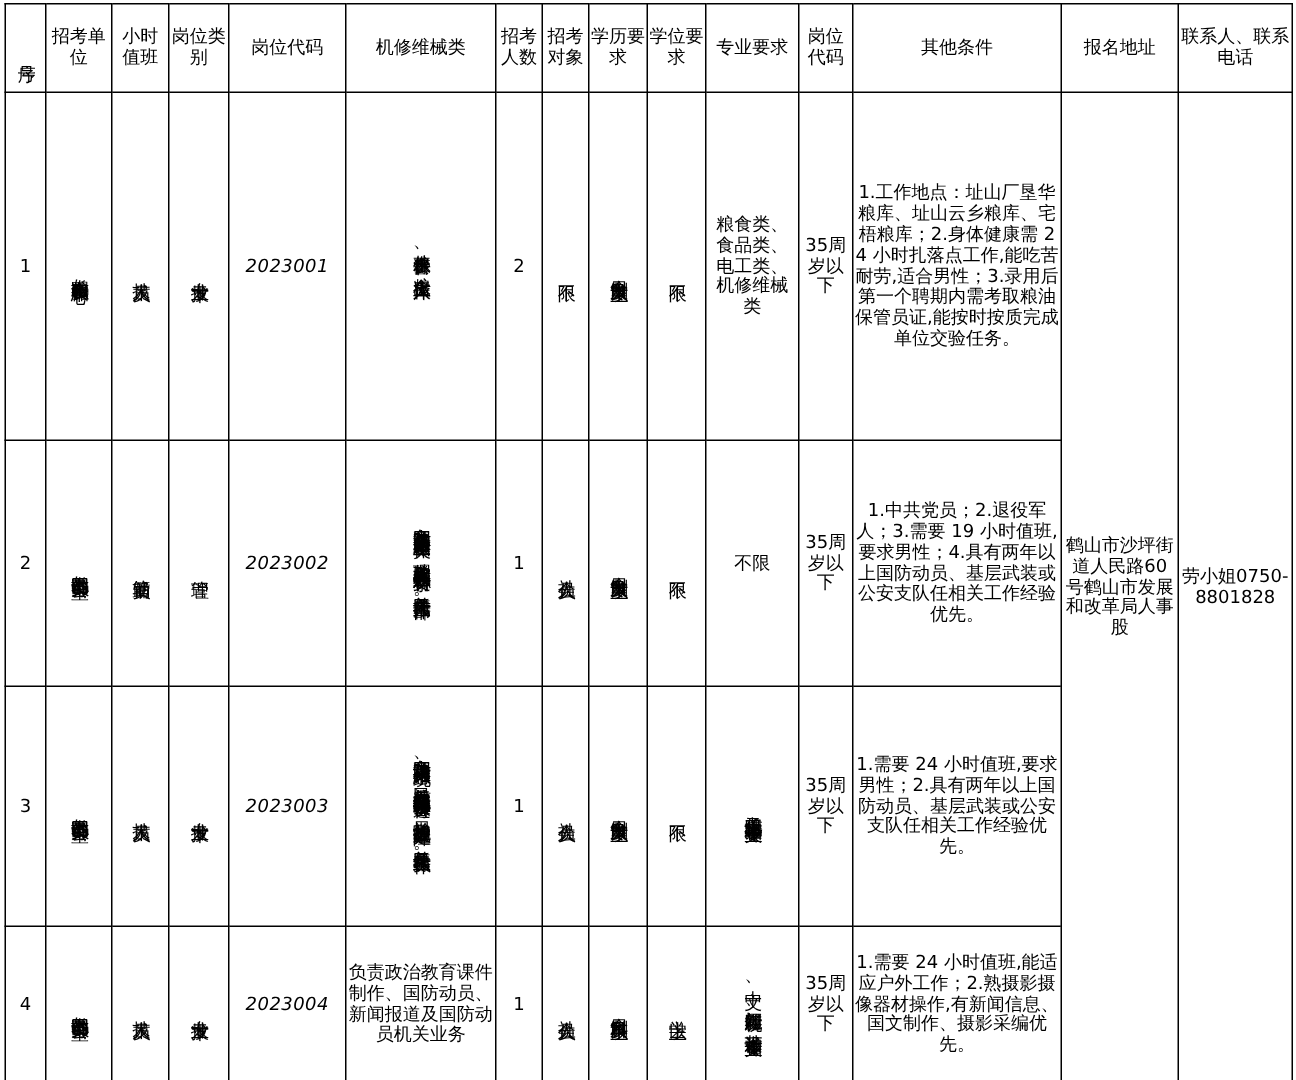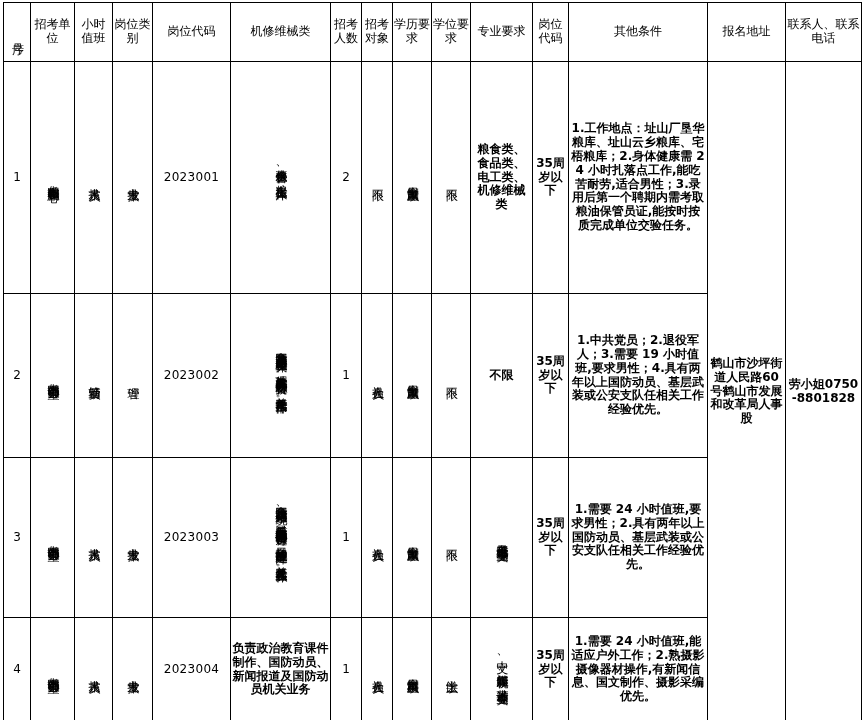--- a/index.html
+++ b/index.html
@@ -47,28 +47,28 @@
   thead th .vert {
     letter-spacing: 1px;
   }
   
   .hz {
     text-align: left;
     font-size: 12px;
     line-height: 1.25;
     padding: 3px 3px;
     word-break: break-all;
-    font-weight: bold;
   }
   .hz-center {
     text-align: center;
   }
   .code-cell {
     font-size: 12.5px;
     letter-spacing: 0.3px;
+    font-style: italic;
   }
   .num-cell {
     font-size: 13px;
   }
   
   col.c-seq     { width: 27px; }
   col.c-unit    { width: 44px; }
   col.c-post    { width: 38px; }
   col.c-type    { width: 40px; }
   col.c-code    { width: 78px; }

